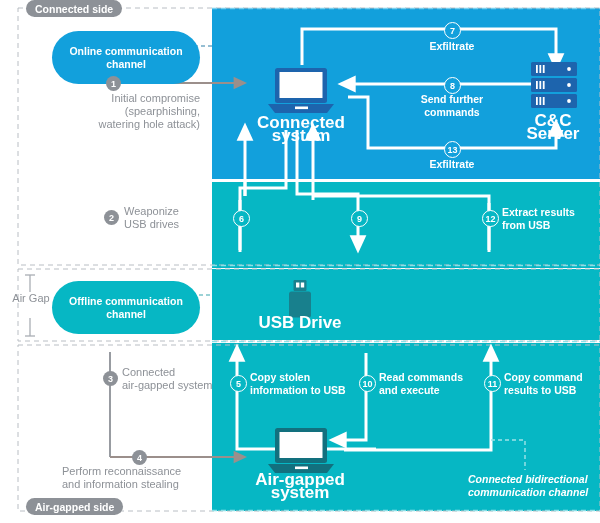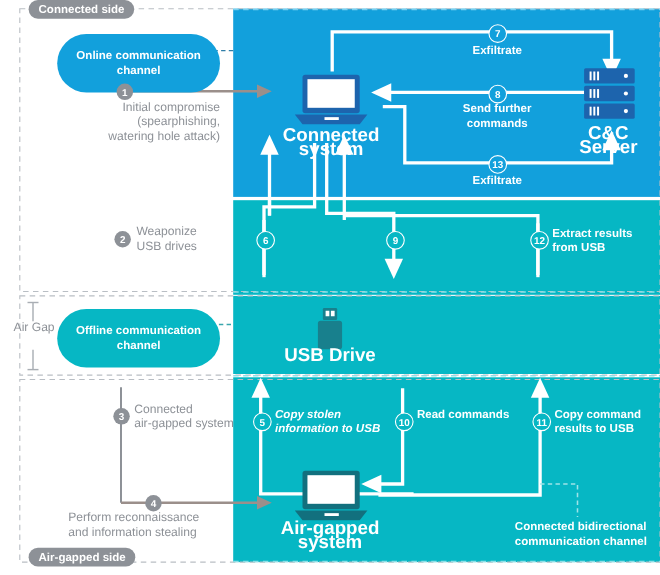--- a/index.html
+++ b/index.html
@@ -14,21 +14,21 @@
         align-items:center;justify-content:center;text-align:center;}
   .tag{position:absolute;background:#8d9197;border-radius:999px;color:#fff;
        font-weight:bold;font-size:10.5px;display:flex;align-items:center;
        justify-content:center;padding:0 9px;height:17px;}
   .num{position:absolute;width:15px;height:15px;border-radius:50%;
        display:flex;align-items:center;justify-content:center;
        font-size:9px;font-weight:bold;color:#fff;}
   .num-gray{background:#8d9197;}
   .num-blue{background:#12a0dc;border:1.4px solid #ffffff;}
   .num-teal{background:#06b7c4;border:1.4px solid #ffffff;}
-  .italic{font-weight:bold;}
+  .italic{font-style:italic;font-weight:bold;}
 </style>
 </head>
 <body>
 
 <div id="stage">
 
   <svg width="600" height="523">
     <defs>
       <marker id="arrWhite" markerWidth="7" markerHeight="7" refX="3.2" refY="3.2" orient="auto">
         <path d="M0.3,0.4 L6.4,3.2 L0.3,6.0 Z" fill="#ffffff"></path>
@@ -202,38 +202,39 @@
   <div class="lbl txt-gray" style="left:122px;top:366px;width:96px;">
     <div>Connected</div>
     <div>air-gapped system</div>
   </div>
 
   <div class="lbl txt-gray" style="left:62px;top:465px;width:150px;text-align:left;">
     <div>Perform reconnaissance</div>
     <div>and information stealing</div>
   </div>
 
-  <div class="lbl txt-white" style="left:250px;top:371px;width:112px;font-style:italic;">
+  <div class="lbl txt-white" style="left:250px;top:371px;width:112px;">
     <div>Copy stolen</div>
     <div>information to USB</div>
   </div>
 
 
   <div class="lbl txt-white" style="left:400px;top:40px;width:104px;text-align:center;">
     <div>Exfiltrate</div>
   </div>
 
   <div class="lbl txt-white" style="left:398px;top:93px;width:108px;text-align:center;">
     <div>Send further</div>
     <div>commands</div>
   </div>
 
 
   <div class="lbl txt-white" style="left:379px;top:371px;width:104px;">
     <div>Read commands</div>
+    <div>and execute</div>
   </div>
 
   <div class="lbl txt-white" style="left:504px;top:371px;width:100px;">
     <div>Copy command</div>
     <div>results to USB</div>
   </div>
 
   <div class="lbl txt-white" style="left:502px;top:206px;width:98px;">
     <div>Extract results</div>
     <div>from USB</div>

